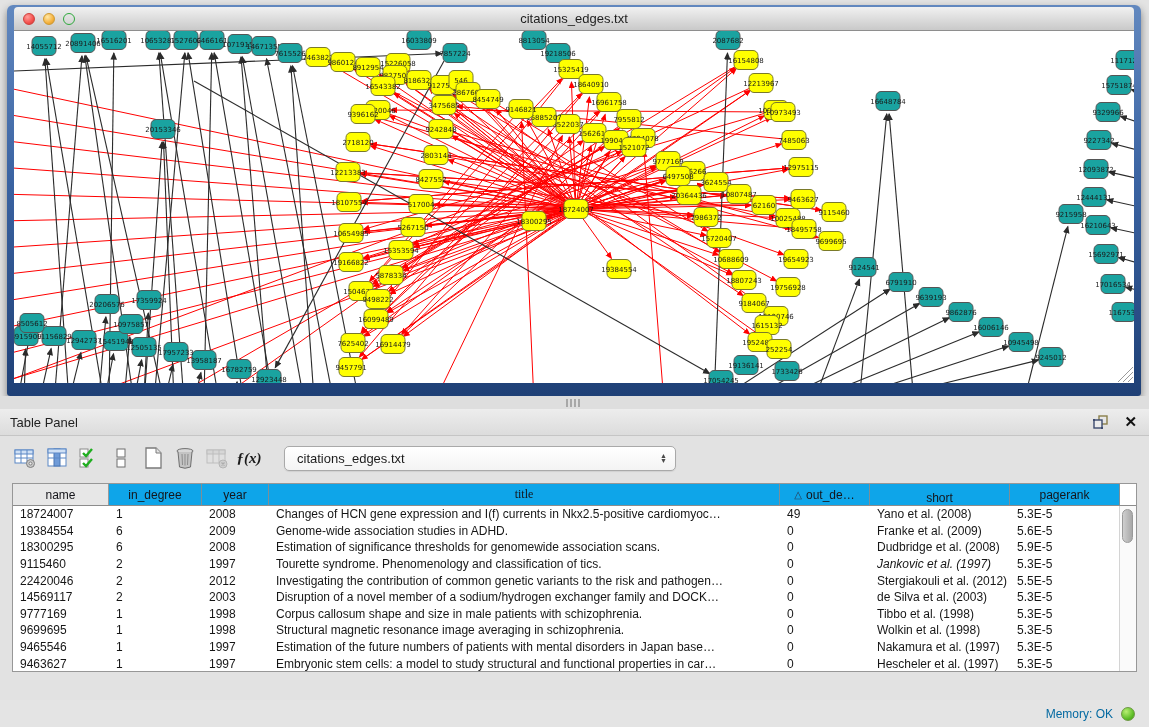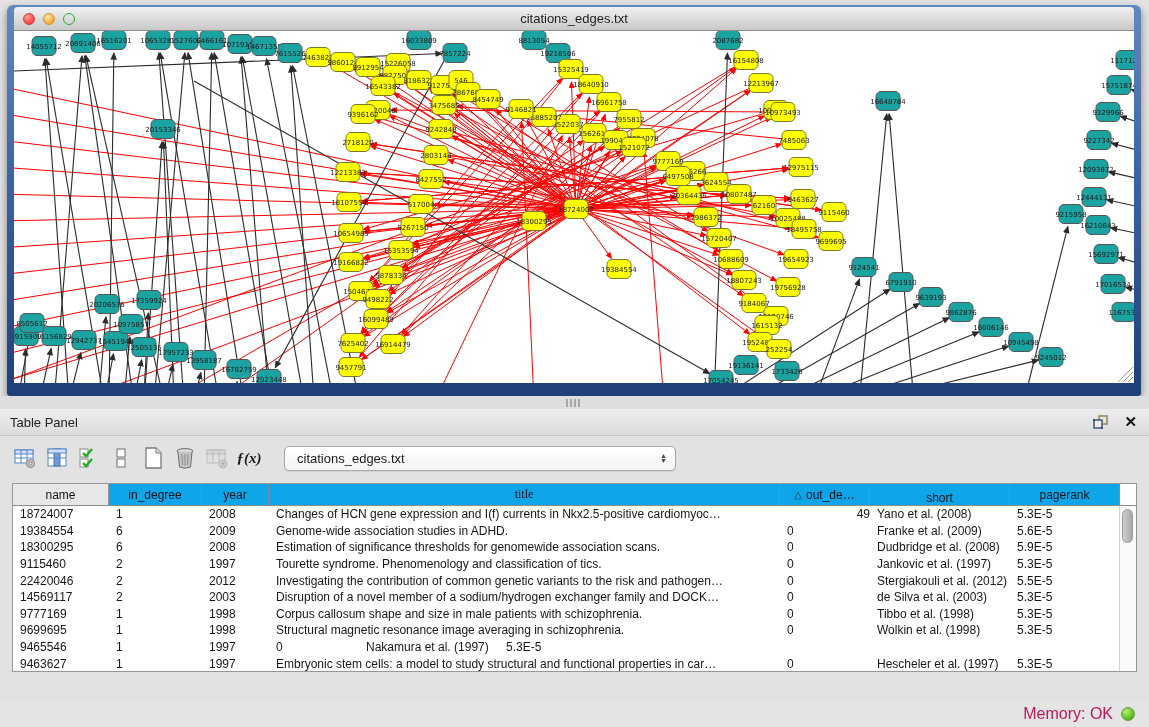--- a/index.html
+++ b/index.html
@@ -71,21 +71,21 @@
   #segmented{display:flex;border:1px solid #a0a0a0;border-radius:5px;overflow:hidden;
       background:#fdfdfd;height:21px;box-shadow:0 1px 0 rgba(255,255,255,.7);}
   .segment{padding:0 14px;font-size:12px;color:#1d1d1d;display:flex;align-items:center;
       border-left:1px solid #b3b3b3;cursor:default;}
   .segment:first-child{border-left:none;}
   .segment.selected{background:linear-gradient(#989898,#6e6e6e);color:#f2f2f2;text-shadow:0 -1px 0 rgba(0,0,0,.25);}
 
   
   #status-bar{position:absolute;left:0;bottom:0;width:1149px;height:27px;background:#e4e4e4;
       display:flex;align-items:center;justify-content:flex-end;padding-right:14px;box-sizing:border-box;}
-  #memory-label{font-size:16px;color:#be185d;margin-right:8px;}
+  #memory-label{font-size:12px;color:#0369a1;margin-right:8px;}
   #memory-dot{width:14px;height:14px;border-radius:50%;
       background:radial-gradient(circle at 35% 30%,#b8ef73,#5abb25 65%,#3f9317);border:1px solid #6d9a43;box-sizing:border-box;}
 </style>
 </head>
 <body>
 
 <div id="network-frame">
   <div id="titlebar">
     <div class="lights">
       <div class="light red"></div>
@@ -913,21 +913,21 @@
         <div class="th" style="width: 110px;">
           <span>pagerank</span>
         </div>
       </div>
     <div id="tbody">
         <div class="tr">
           <div class="td" style="width: 96px;">18724007</div>
           <div class="td" style="width: 93px;">1</div>
           <div class="td" style="width: 67px;">2008</div>
           <div class="td" style="width: 511px;">Changes of HCN gene expression and I(f) currents in Nkx2.5-positive cardiomyoc…</div>
-          <div class="td" style="width: 90px; text-align: right;">49</div>
+          <div class="td" style="width: 90px;">49</div>
           <div class="td" style="width: 140px;">Yano et al. (2008)</div>
           <div class="td" style="width: 110px;">5.3E-5</div>
         </div>
         <div class="tr">
           <div class="td" style="width: 96px;">19384554</div>
           <div class="td" style="width: 93px;">6</div>
           <div class="td" style="width: 67px;">2009</div>
           <div class="td" style="width: 511px;">Genome-wide association studies in ADHD.</div>
           <div class="td" style="width: 90px;">0</div>
           <div class="td" style="width: 140px;">Franke et al. (2009)</div>
@@ -941,21 +941,21 @@
           <div class="td" style="width: 90px;">0</div>
           <div class="td" style="width: 140px;">Dudbridge et al. (2008)</div>
           <div class="td" style="width: 110px;">5.9E-5</div>
         </div>
         <div class="tr">
           <div class="td" style="width: 96px;">9115460</div>
           <div class="td" style="width: 93px;">2</div>
           <div class="td" style="width: 67px;">1997</div>
           <div class="td" style="width: 511px;">Tourette syndrome. Phenomenology and classification of tics.</div>
           <div class="td" style="width: 90px;">0</div>
-          <div class="td" style="width: 140px;">Jankovic et al. (1997)</div>
+          <div class="td" style="width: 140px; font-style: italic;">Jankovic et al. (1997)</div>
           <div class="td" style="width: 110px;">5.3E-5</div>
         </div>
         <div class="tr">
           <div class="td" style="width: 96px;">22420046</div>
           <div class="td" style="width: 93px;">2</div>
           <div class="td" style="width: 67px;">2012</div>
           <div class="td" style="width: 511px;">Investigating the contribution of common genetic variants to the risk and pathogen…</div>
           <div class="td" style="width: 90px;">0</div>
           <div class="td" style="width: 140px;">Stergiakouli et al. (2012)</div>
           <div class="td" style="width: 110px;">5.5E-5</div>
@@ -984,20 +984,21 @@
           <div class="td" style="width: 67px;">1998</div>
           <div class="td" style="width: 511px;">Structural magnetic resonance image averaging in schizophrenia.</div>
           <div class="td" style="width: 90px;">0</div>
           <div class="td" style="width: 140px;">Wolkin et al. (1998)</div>
           <div class="td" style="width: 110px;">5.3E-5</div>
         </div>
         <div class="tr">
           <div class="td" style="width: 96px;">9465546</div>
           <div class="td" style="width: 93px;">1</div>
           <div class="td" style="width: 67px;">1997</div>
+          <div class="td" style="width: 511px;">Estimation of the future numbers of patients with mental disorders in Japan base…</div>
           <div class="td" style="width: 90px;">0</div>
           <div class="td" style="width: 140px;">Nakamura et al. (1997)</div>
           <div class="td" style="width: 110px;">5.3E-5</div>
         </div>
         <div class="tr">
           <div class="td" style="width: 96px;">9463627</div>
           <div class="td" style="width: 93px;">1</div>
           <div class="td" style="width: 67px;">1997</div>
           <div class="td" style="width: 511px;">Embryonic stem cells: a model to study structural and functional properties in car…</div>
           <div class="td" style="width: 90px;">0</div>

